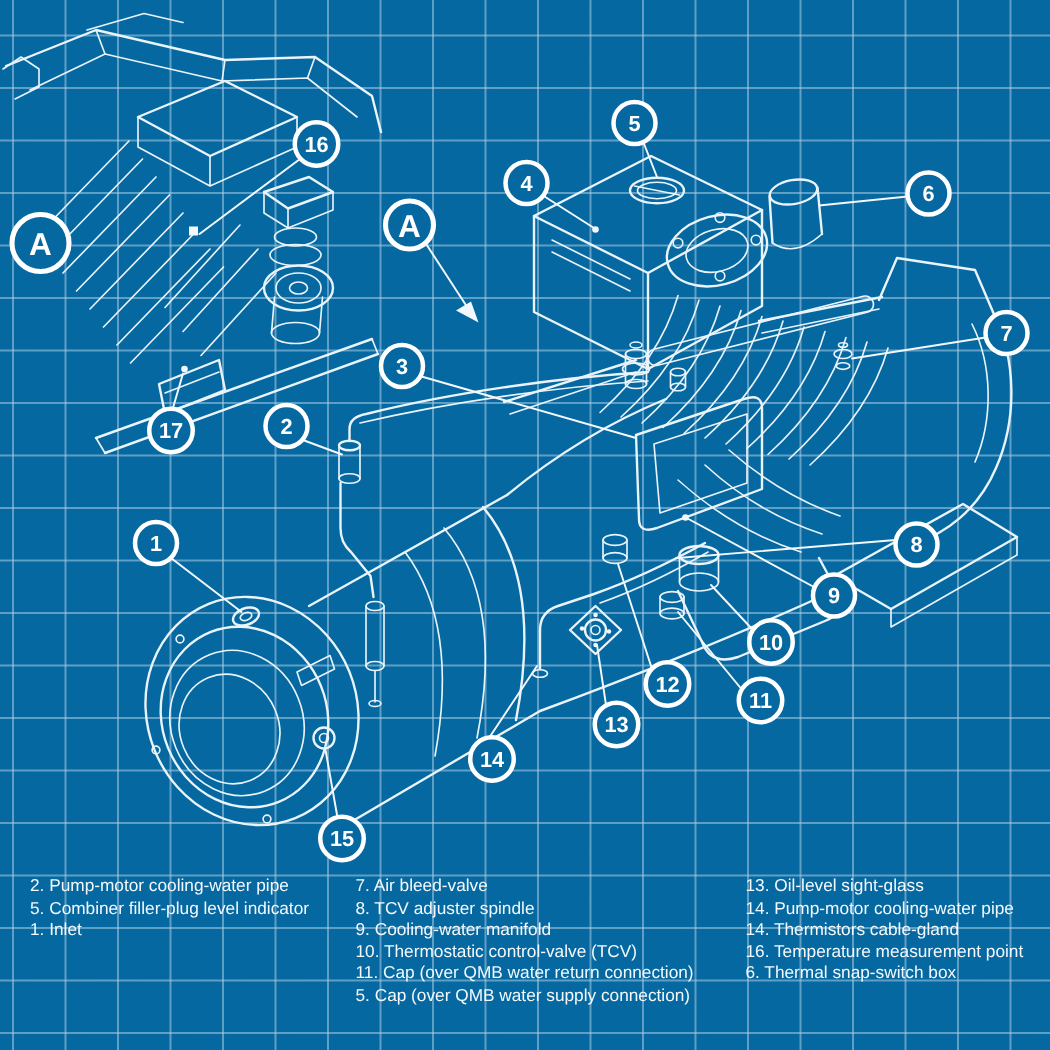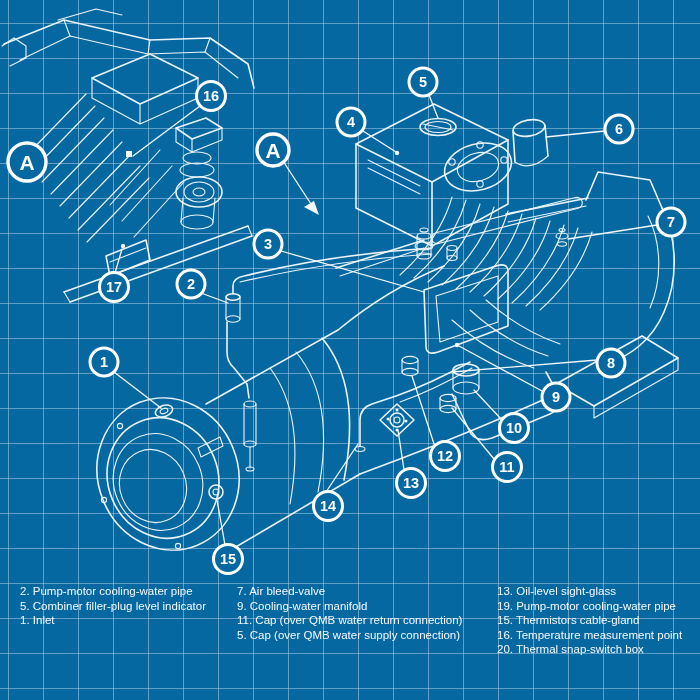--- a/index.html
+++ b/index.html
@@ -333,25 +333,27 @@
 </svg>
 
   <div class="legend">
     <div class="col c1">
       <div class="lg">2. Pump-motor cooling-water pipe</div>
       <div class="lg">5. Combiner filler-plug level indicator</div>
       <div class="lg">1. Inlet</div>
     </div>
     <div class="col c2">
       <div class="lg">7. Air bleed-valve</div>
+      <div class="lg">8. TCV adjuster spindle</div>
       <div class="lg">9. Cooling-water manifold</div>
+      <div class="lg">10. Thermostatic control-valve (TCV)</div>
       <div class="lg">11. Cap (over QMB water return connection)</div>
       <div class="lg">5. Cap (over QMB water supply connection)</div>
     </div>
     <div class="col c3">
       <div class="lg">13. Oil-level sight-glass</div>
-      <div class="lg">19. Pump-motor cooling-water pipe</div>
-      <div class="lg">15. Thermistors cable-gland</div>
+      <div class="lg">14. Pump-motor cooling-water pipe</div>
+      <div class="lg">14. Thermistors cable-gland</div>
       <div class="lg">16. Temperature measurement point</div>
-      <div class="lg">20. Thermal snap-switch box</div>
+      <div class="lg">6. Thermal snap-switch box</div>
     </div>
   </div>
 </div>
 
 </body></html>

